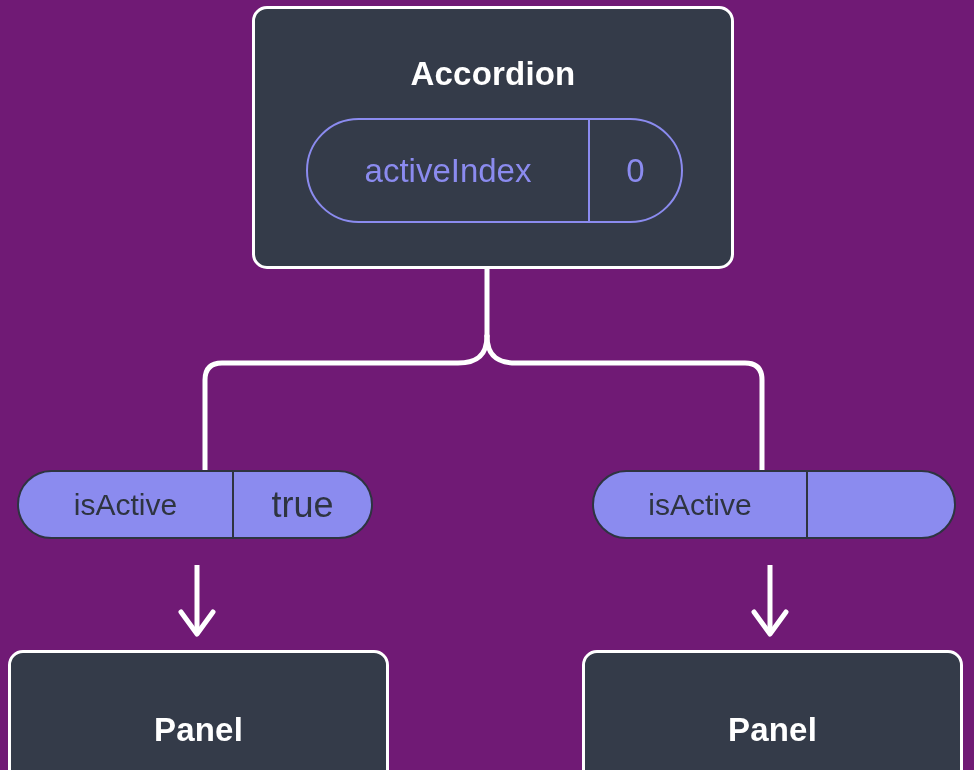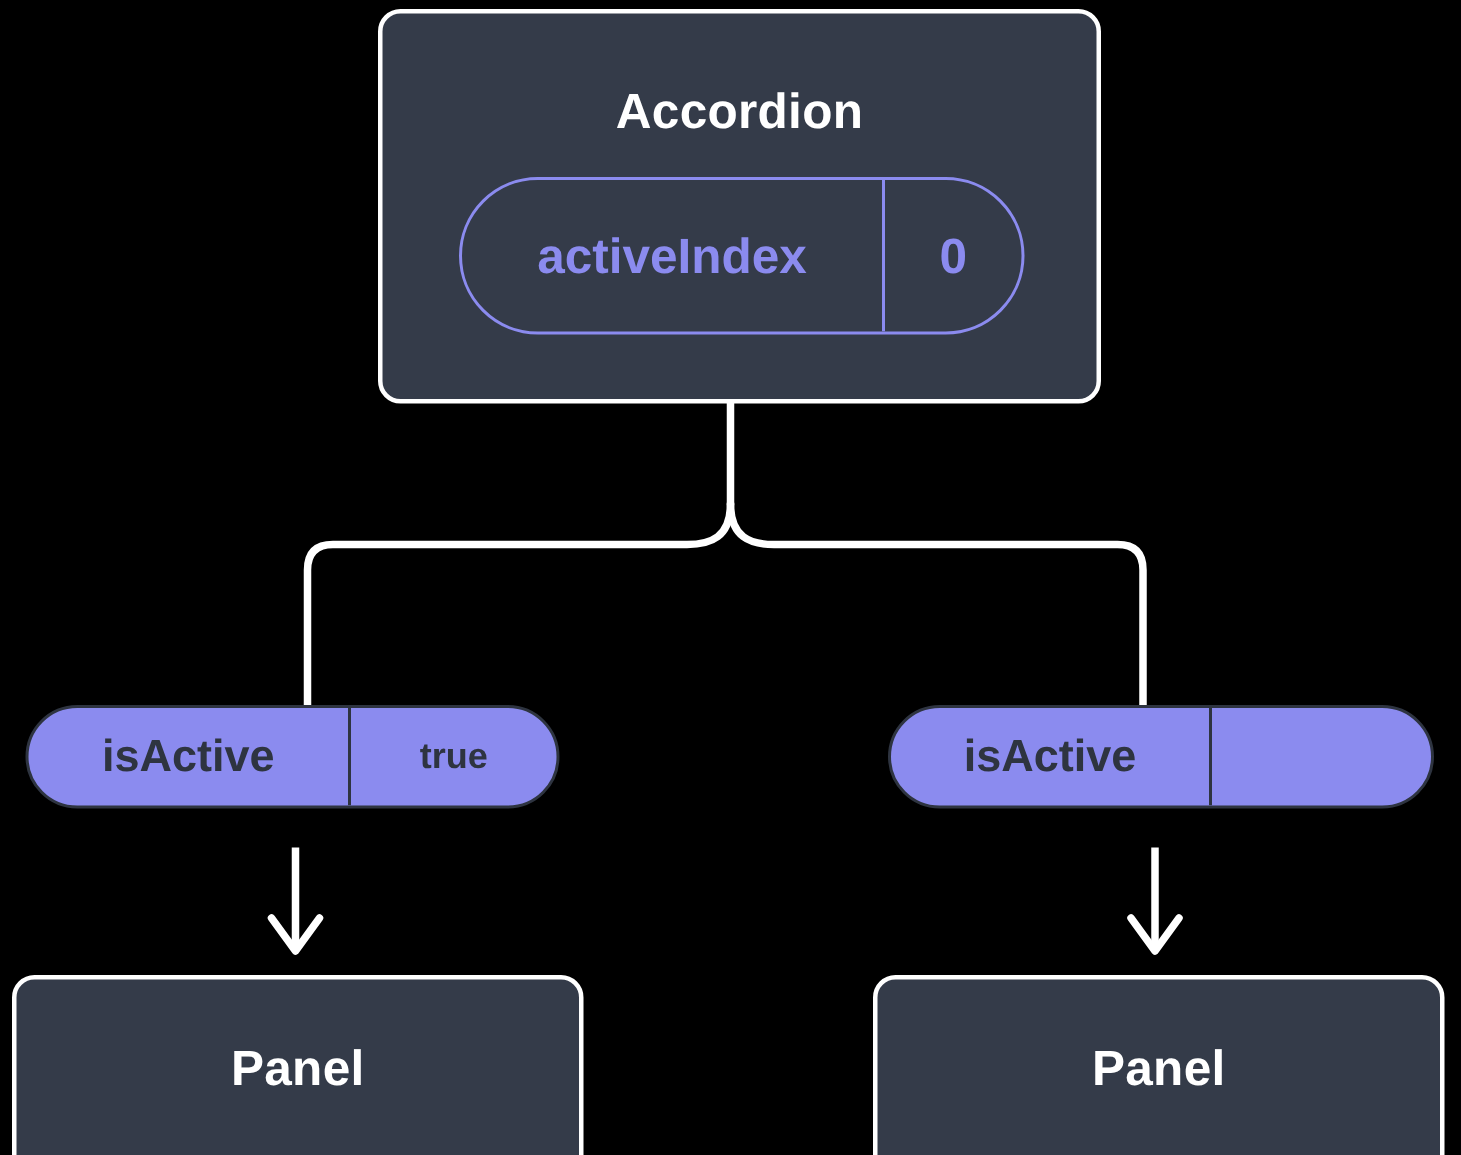--- a/index.html
+++ b/index.html
@@ -10,21 +10,21 @@
     width: 974px;
     height: 770px;
     background: #4a646d;
     font-family: "Liberation Sans", sans-serif;
     overflow: hidden;
   }
   #canvas {
     position: relative;
     width: 974px;
     height: 770px;
-    background: #000000;
+    background: #701a75;
   }
 
   
   #wires {
     position: absolute;
     left: 0;
     top: 0;
     width: 974px;
     height: 770px;
     pointer-events: none;
@@ -59,31 +59,30 @@
 
   .node-title {
     color: #ffffff;
     font-size: 33px;
     font-weight: 700;
     letter-spacing: 0.2px;
     line-height: 1;
     white-space: nowrap;
   }
   #accordion-node .node-title { margin-top: 48px; }
-  .panel-node .node-title { margin-top: 42px; }
+  .panel-node .node-title { margin-top: 60px; }
 
   
   .pill {
     position: absolute;
     box-sizing: border-box;
     display: flex;
     align-items: stretch;
     border-radius: 999px;
     overflow: hidden;
-    font-weight: bold;
   }
   .pill .pill-key,
   .pill .pill-val {
     display: flex;
     align-items: center;
     justify-content: center;
     white-space: nowrap;
     line-height: 1;
   }
 
@@ -115,21 +114,21 @@
     border: 2px solid #2e3440;
   }
   .pill-filled .pill-key {
     color: #2e3440;
     font-size: 30px;
     border-right: 2px solid #2e3440;
   }
   .pill-filled .pill-val {
     flex: 1;
     color: #2e3440;
-    font-size: 24px;
+    font-size: 36px;
   }
   #pill-left  { left: 17px;  width: 356px; }
   #pill-left  .pill-key { width: 213px; }
   #pill-right { left: 592px; width: 364px; }
   #pill-right .pill-key { width: 212px; }
 </style>
 </head>
 <body>
 
 <div id="canvas">

